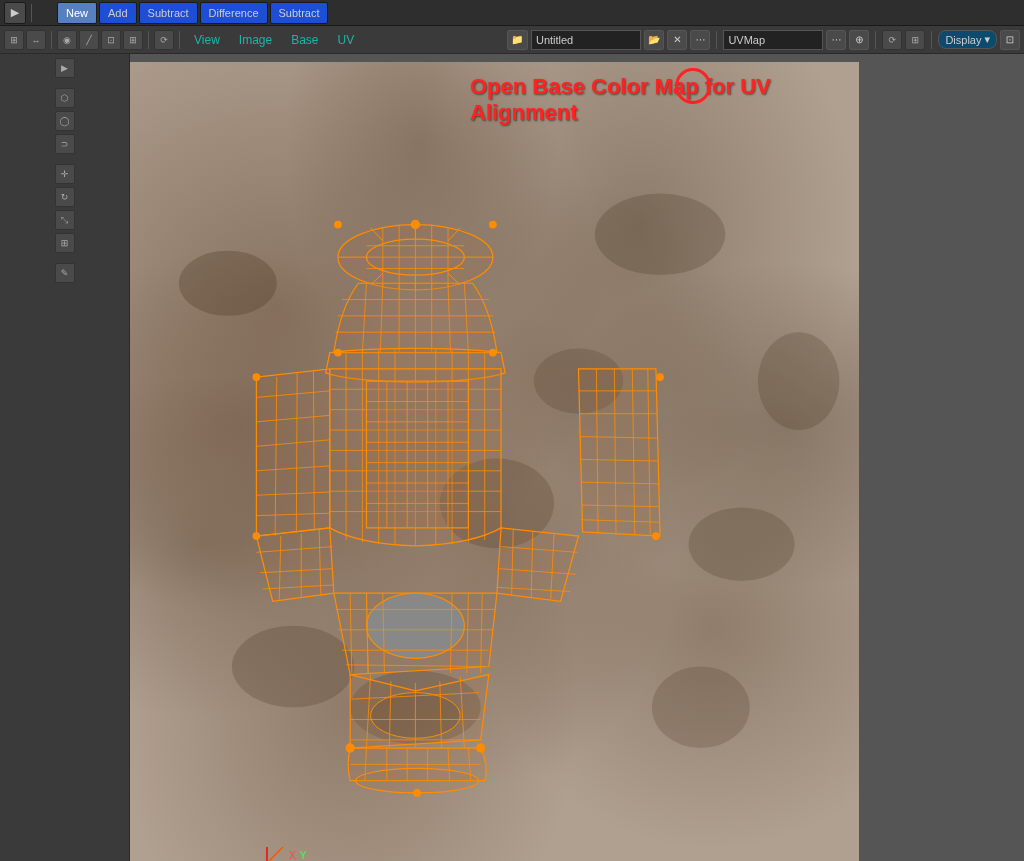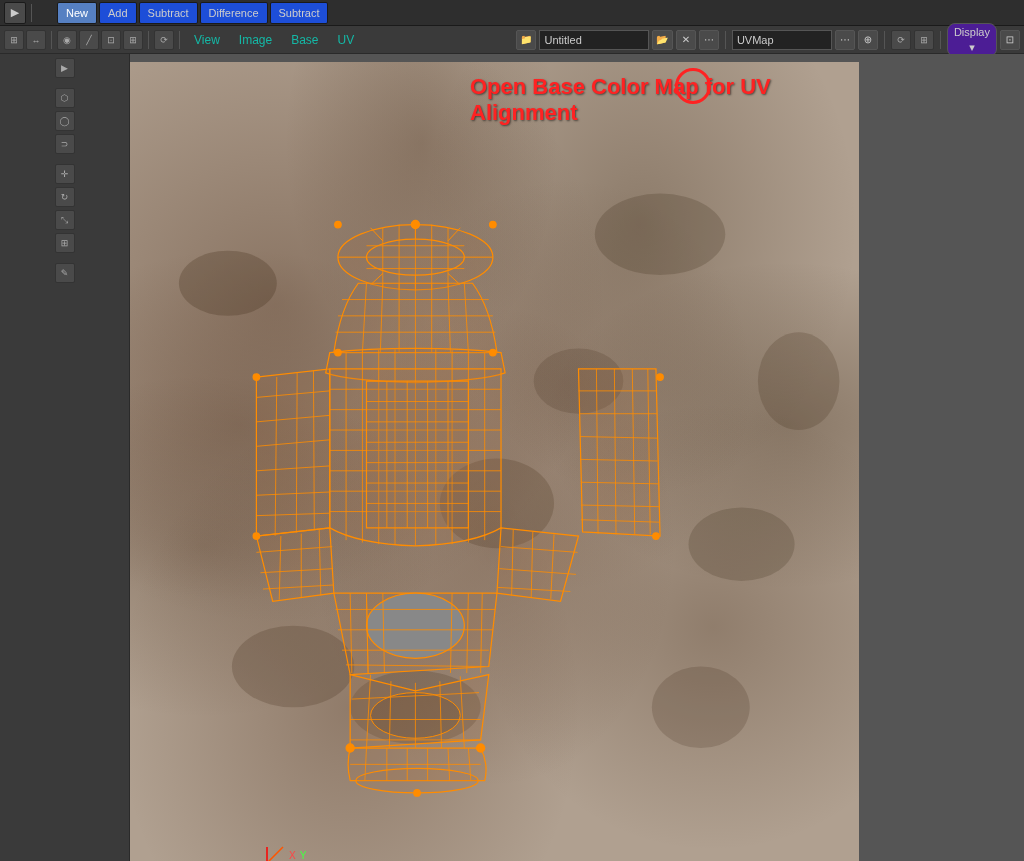--- a/index.html
+++ b/index.html
@@ -221,30 +221,29 @@
       display: flex;
       align-items: center;
       justify-content: center;
       cursor: pointer;
       border-radius: 2px;
     }
 
     
     .display-btn {
       padding: 2px 6px;
-      background: #4c1d95;
+      background: #0c4a6e;
       border: 1px solid #555;
       color: #ccc;
       font-size: 11px;
       cursor: pointer;
       border-radius: 8px;
       display: flex;
       align-items: center;
       gap: 3px;
-      flex-direction: column;
     }
 
     .toolbar-group {
       display: flex;
       align-items: center;
       gap: 2px;
     }
   </style>
 </head>
 <body>

